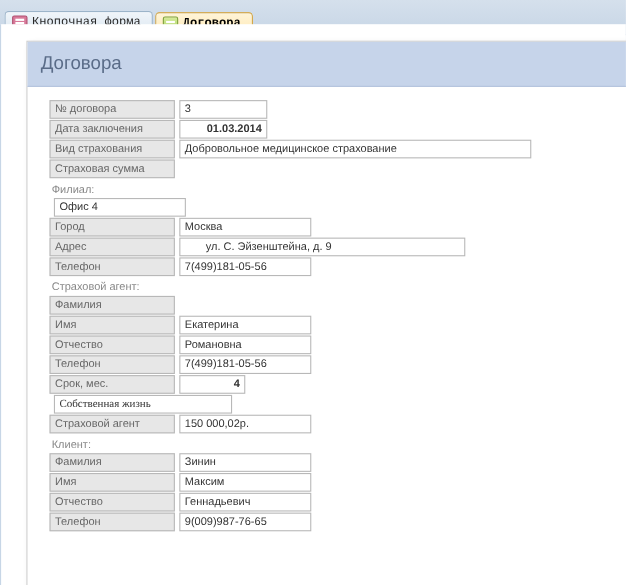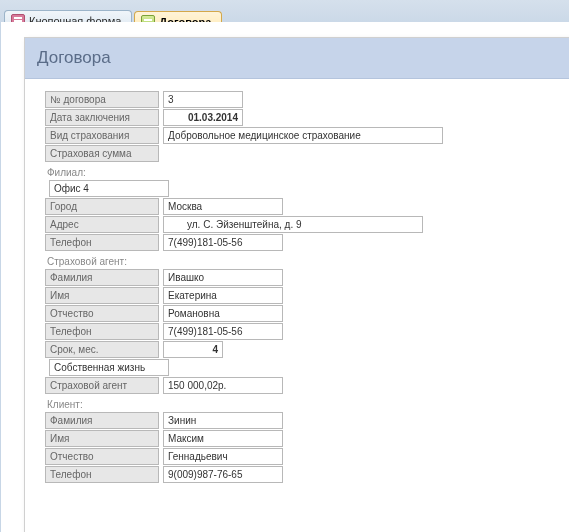--- a/index.html
+++ b/index.html
@@ -13,20 +13,21 @@
   position: relative;
 }
 .tab-bar {
   display: flex;
   align-items: flex-end;
   height: 32px;
   background: linear-gradient(#d5e0ec, #c7d6e6);
   border-bottom: 1px solid #9cb4c9;
   padding-left: 4px;
   gap: 0;
+  font-family: Liberation Mono, monospace;
 }
 .tab {
   display: flex;
   align-items: center;
   gap: 4px;
   padding: 3px 10px 3px 6px;
   font-size: 11px;
   border: 1px solid #9cb4c9;
   border-bottom: none;
   border-top-left-radius: 4px;
@@ -124,23 +125,23 @@
 .value-cell.right { text-align: right; font-weight: bold; }
 .section-label {
   color: #888;
   font-size: 10px;
   padding: 4px 2px 2px 2px;
   height: auto;
 }
 .w-short { width: 80px; }
 .w-num   { width: 60px; }
 .w-med   { width: 120px; }
-.w-med2  { width: 120px; }
+.w-med2  { width: 162px; font-family: Liberation Serif, serif; }
 .w-long  { width: 260px; padding-left: 23px; }
-.w-xlong { width: 280px; }
+.w-xlong { width: 320px; }
 </style>
 </head>
 <body>
 
 <div class="tab-bar">
   <div class="tab inactive">
     <span class="tab-icon form-icon"></span>
     <span>Кнопочная форма</span>
   </div>
   <div class="tab active">
@@ -184,21 +185,20 @@
           <div class="value-cell w-long">ул. С. Эйзенштейна, д. 9</div>
         </div>
         <div class="row">
           <div class="label-cell">Телефон</div>
           <div class="value-cell w-med">7(499)181-05-56</div>
         </div>
 
         <div class="section-label">Страховой агент:</div>
         <div class="row">
           <div class="label-cell">Фамилия</div>
-          <div class="value-cell w-med">Ивашко</div>
         </div>
         <div class="row">
           <div class="label-cell">Имя</div>
           <div class="value-cell w-med">Екатерина</div>
         </div>
         <div class="row">
           <div class="label-cell">Отчество</div>
           <div class="value-cell w-med">Романовна</div>
         </div>
         <div class="row">

